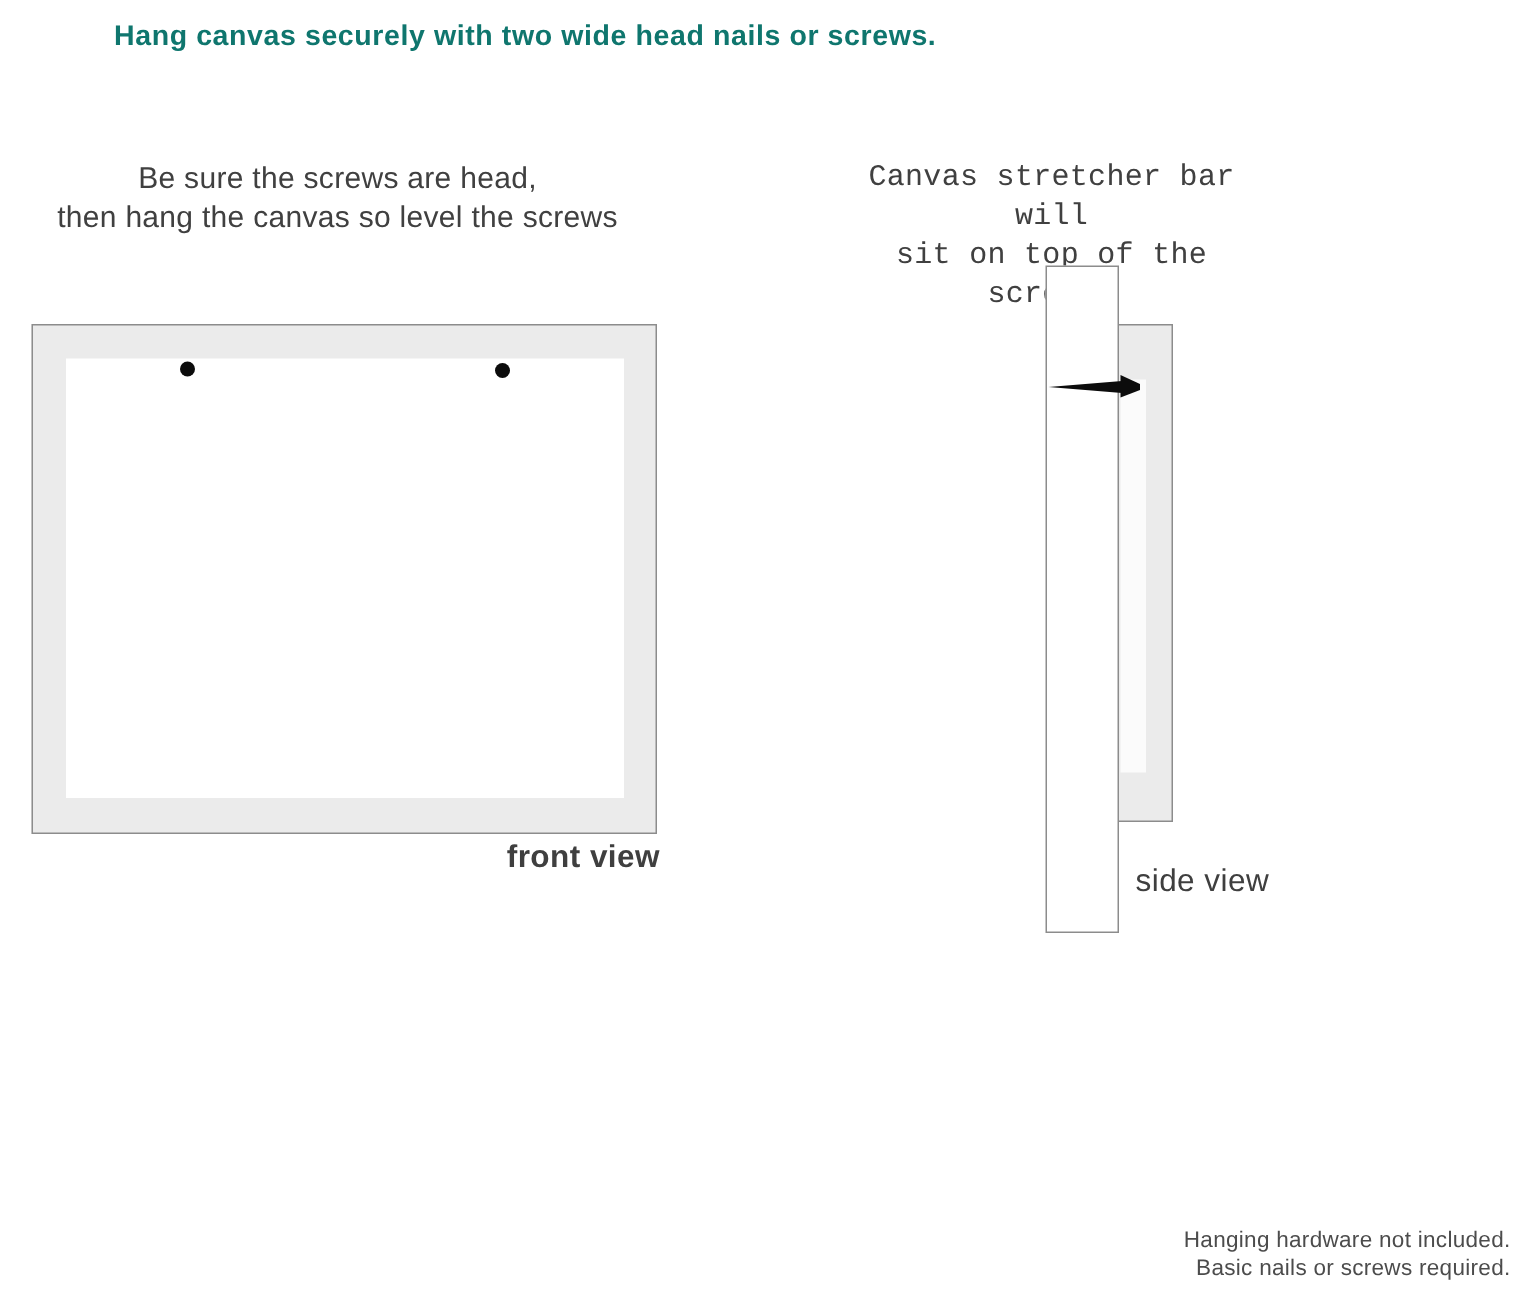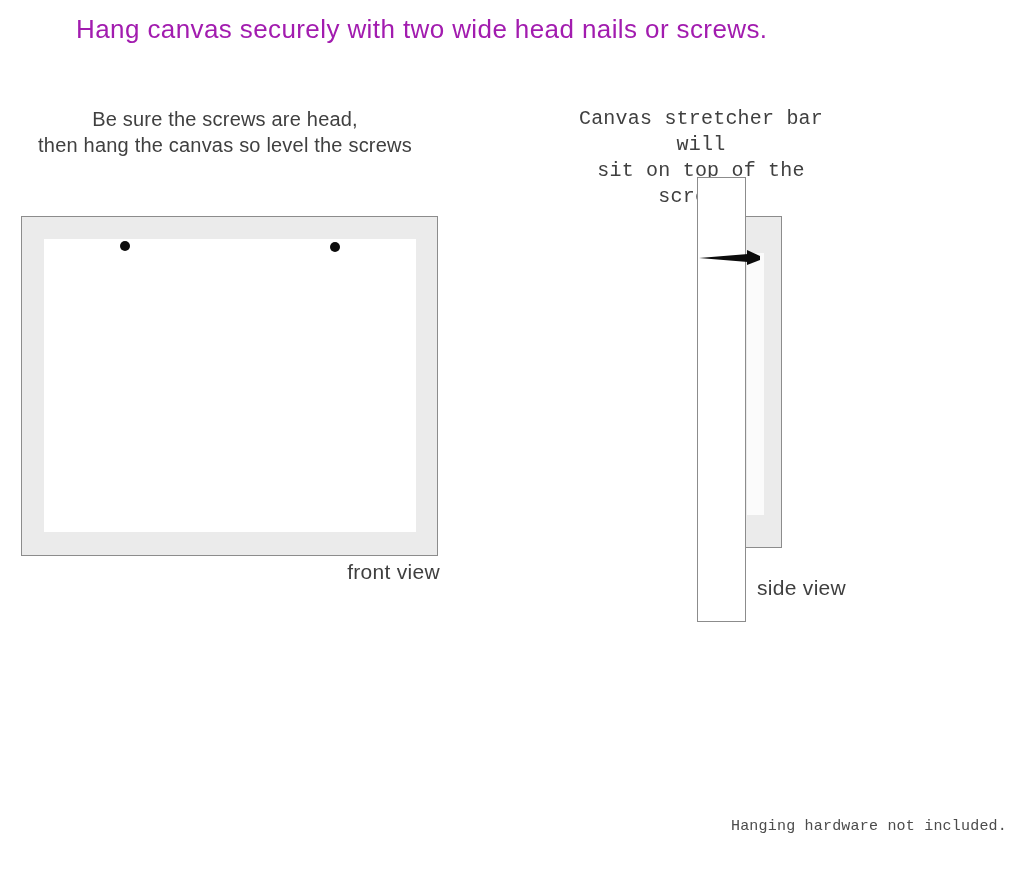--- a/index.html
+++ b/index.html
@@ -15,24 +15,24 @@
     font-family: "Liberation Sans", "DejaVu Sans", sans-serif;
     color: #3d3d3d;
     -webkit-font-smoothing: antialiased;
   }
   .abs { position: absolute; }
 
   
   .title {
     left: 76px;
     top: 14px;
-    font-size: 26px;
-    font-weight: 400;
+    font-size: 19px;
+    font-weight: 700;
     letter-spacing: 0.4px;
-    color: #a21caf;
+    color: #0f766e;
     white-space: nowrap;
   }
 
   
   .instr {
     font-size: 20px;
     line-height: 26px;
     text-align: center;
     color: #404040;
     letter-spacing: 0.2px;
@@ -67,21 +67,21 @@
   .dot-1 { left: 98px;  top: 24px; }
   .dot-2 { left: 308px; top: 25px; }
 
   
   .view-label {
     font-size: 21px;
     color: #3f3f3f;
     letter-spacing: 0.3px;
     white-space: nowrap;
   }
-  .front-label { left: 240px; top: 560px; width: 200px; text-align: right; }
+  .front-label { left: 240px; top: 560px; width: 200px; text-align: right; font-weight: bold; }
   .side-label  { left: 757px; top: 576px; }
 
   
   .canvas-side {
     left: 745px;
     top: 216px;
     width: 35px;
     height: 330px;
     background: #ebebeb;
     border: 1.5px solid #8c8c8c;
@@ -114,21 +114,20 @@
 
   
   .footnote {
     right: 17px;
     top: 817px;
     font-size: 15px;
     line-height: 19px;
     text-align: right;
     color: #4c4c4c;
     letter-spacing: 0.2px;
-    font-family: Liberation Mono, monospace;
   }
 </style>
 </head>
 <body>
 
 <div class="abs title">Hang canvas securely with two wide head nails or screws.</div>
 
 <div class="abs instr instr-left">
   <div>Be sure the screws are head,</div>
   <div>then hang the canvas so level the screws</div>
@@ -151,13 +150,14 @@
 </div>
 <div class="abs wall-bar"></div>
 <svg class="abs nail-svg" viewBox="0 0 68 20" xmlns="http://www.w3.org/2000/svg">
   <polygon points="2,11 51,7 51,15" fill="#0c0c0c"></polygon>
   <polygon points="50,3 63,9 63,13 50,18" fill="#0c0c0c"></polygon>
 </svg>
 <div class="abs view-label side-label">side view</div>
 
 <div class="abs footnote">
   <div>Hanging hardware not included.</div>
+  <div>Basic nails or screws required.</div>
 </div>
 
 </body></html>

